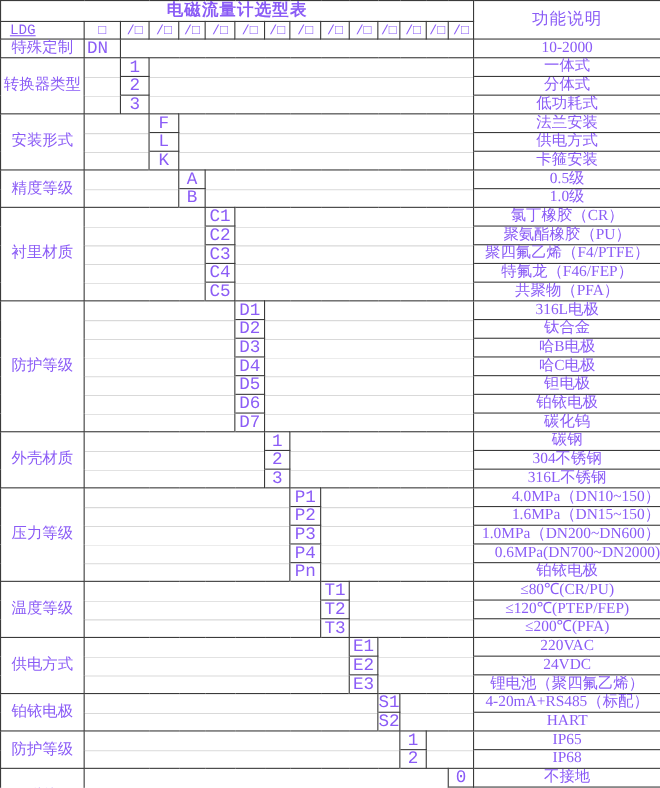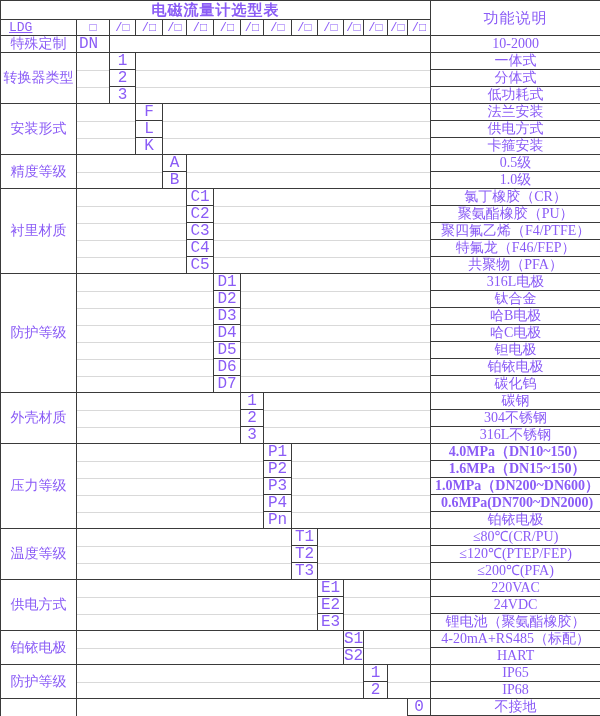--- a/index.html
+++ b/index.html
@@ -30,21 +30,21 @@
   }
   td.slot,td.box{
     font-family:"Liberation Mono", monospace;font-size:12px;
   }
   td.cat{font-size:14px;}
   td.code{
     font-family:"Liberation Mono", monospace;font-size:16px;
   }
   td.code.left{text-align:left;padding-left:2px;}
   td.desc{font-size:14px;}
-  td.desc.left{text-align:center;padding-left:3px;font-weight:bold;}
+  td.desc.left{text-align:right;padding-left:3px;}
   td.void{
     border-top:none;border-bottom:none;
     box-shadow:inset 0 1px 0 #d9d9d9;
   }
   tr.block-start td.void{
     box-shadow:none;border-top:1px solid #3a3a3a;
   }
 </style>
 </head>
 <body>
@@ -302,21 +302,21 @@
       <tr>
         <td class="void" colspan="9"></td>
         <td class="code">E2</td>
         <td class="void" colspan="4"></td>
         <td class="desc">24VDC</td>
       </tr>
       <tr>
         <td class="void" colspan="9"></td>
         <td class="code">E3</td>
         <td class="void" colspan="4"></td>
-        <td class="desc">锂电池（聚氨酯橡胶）</td>
+        <td class="desc">锂电池（聚四氟乙烯）</td>
       </tr>
       <tr class="block-start">
         <td class="cat" rowspan="2">铂铱电极</td>
         <td class="void" colspan="10"></td>
         <td class="code">S1</td>
         <td class="void" colspan="3"></td>
         <td class="desc">4-20mA+RS485（标配）</td>
       </tr>
       <tr>
         <td class="void" colspan="10"></td>

